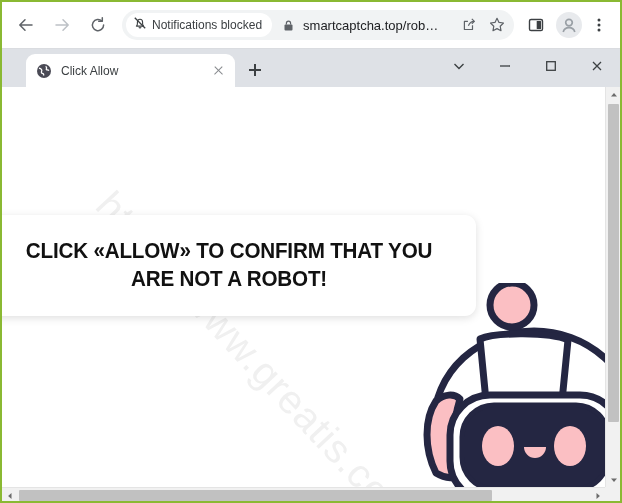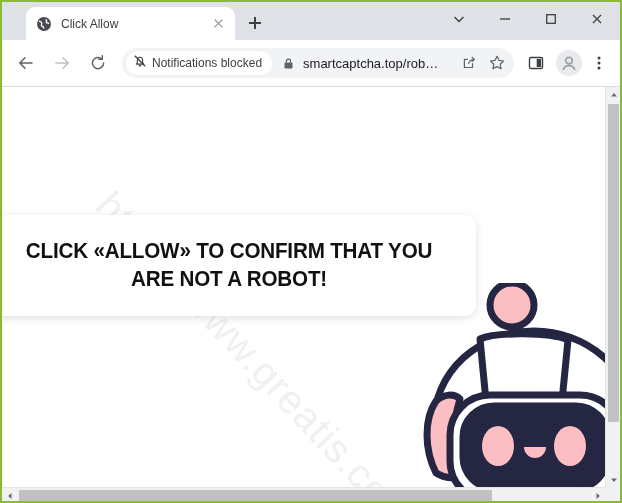--- a/index.html
+++ b/index.html
@@ -145,20 +145,100 @@
   #corner {
     position: absolute; right: 0; bottom: 0; width: 15px; height: 15px;
     background: #f1f1f1;
   }
 </style>
 </head>
 <body>
 
 <div id="window">
 
+  <div id="toolbar">
+
+    <div class="navbtn">
+      <svg width="18" height="18" viewBox="0 0 18 18">
+        <path d="M15 9H3.5M8 3.8L2.8 9l5.2 5.2" fill="none" stroke="#5f6368" stroke-width="1.5" stroke-linecap="round" stroke-linejoin="round"></path>
+      </svg>
+    </div>
+    <div class="navbtn">
+      <svg width="18" height="18" viewBox="0 0 18 18">
+        <path d="M3 9h11.5M10 3.8L15.2 9 10 14.2" fill="none" stroke="#bdc1c6" stroke-width="1.5" stroke-linecap="round" stroke-linejoin="round"></path>
+      </svg>
+    </div>
+    <div class="navbtn">
+      <svg width="18" height="18" viewBox="0 0 18 18">
+        <path d="M14.6 9a5.6 5.6 0 1 1-1.7-4" fill="none" stroke="#5f6368" stroke-width="1.5" stroke-linecap="round"></path>
+        <path d="M13.3 1.7v3.6h-3.6" fill="none" stroke="#5f6368" stroke-width="1.5" stroke-linecap="round" stroke-linejoin="round"></path>
+      </svg>
+    </div>
+
+    <div id="omnibox">
+
+      <div class="notif-chip">
+        <span>
+          <svg width="14" height="14" viewBox="0 0 14 14">
+            <path d="M3.4 10.1h7.2c-.7-.7-1-1.3-1-2.4V6.3c0-1.7-1.2-3-2.6-3s-2.6 1.3-2.6 3v1.4c0 1.1-.3 1.7-1 2.4z" fill="none" stroke="#3c4043" stroke-width="1.1" stroke-linejoin="round"></path>
+            <path d="M5.9 11.2a1.2 1.2 0 0 0 2.2 0" fill="none" stroke="#3c4043" stroke-width="1.1"></path>
+            <path d="M1.8 1.8l10.4 10.4" stroke="#3c4043" stroke-width="1.3"></path>
+          </svg>
+        </span>
+        <span class="lbl">Notifications blocked</span>
+      </div>
+
+      <span class="lockwrap">
+        <svg width="13" height="13" viewBox="0 0 13 13">
+          <rect x="2.5" y="5.6" width="8" height="6" rx="1" fill="#5f6368"></rect>
+          <path d="M4.4 5.6V4.2a2.1 2.1 0 0 1 4.2 0v1.4" fill="none" stroke="#5f6368" stroke-width="1.2"></path>
+        </svg>
+      </span>
+
+      <span id="url">smartcaptcha.top/rob…</span>
+
+      <span class="omni-icons">
+        <span class="omni-icon">
+          <svg width="16" height="16" viewBox="0 0 16 16">
+            <path d="M11.5 8.2v4.3H3.4V4.4h3.5" fill="none" stroke="#5f6368" stroke-width="1.2" stroke-linejoin="round"></path>
+            <path d="M7.4 8.8c1.2-3 3.4-4.3 5.7-4.4" fill="none" stroke="#5f6368" stroke-width="1.2"></path>
+            <path d="M10.8 1.9l2.6 2.5-2.6 2.4" fill="none" stroke="#5f6368" stroke-width="1.2" stroke-linejoin="round"></path>
+          </svg>
+        </span>
+        <span class="omni-icon">
+          <svg width="17" height="17" viewBox="0 0 17 17">
+            <path d="M8.5 1.8l2 4.1 4.5.6-3.3 3.2.8 4.5-4-2.1-4 2.1.8-4.5L2 6.5l4.5-.6z" fill="none" stroke="#5f6368" stroke-width="1.2" stroke-linejoin="round"></path>
+          </svg>
+        </span>
+      </span>
+    </div>
+
+    <div class="tb-icon">
+      <svg width="17" height="17" viewBox="0 0 17 17">
+        <rect x="2" y="3" width="13" height="11" rx="1.6" fill="none" stroke="#3c4043" stroke-width="1.4"></rect>
+        <rect x="9.2" y="4.4" width="4.4" height="8.2" rx=".6" fill="#3c4043"></rect>
+      </svg>
+    </div>
+
+    <div class="avatar">
+      <svg width="20" height="20" viewBox="0 0 20 20">
+        <circle cx="10" cy="7.6" r="3.3" fill="none" stroke="#9aa0a6" stroke-width="1.7"></circle>
+        <path d="M4.2 17c.8-3 3-4.4 5.8-4.4s5 1.4 5.8 4.4" fill="none" stroke="#9aa0a6" stroke-width="1.7"></path>
+      </svg>
+    </div>
+
+    <div class="tb-icon">
+      <svg width="16" height="16" viewBox="0 0 16 16">
+        <circle cx="8" cy="3" r="1.5" fill="#3c4043"></circle>
+        <circle cx="8" cy="8" r="1.5" fill="#3c4043"></circle>
+        <circle cx="8" cy="13" r="1.5" fill="#3c4043"></circle>
+      </svg>
+    </div>
+  </div>
+
   <div id="tabstrip">
 
     <div class="tab">
       <span class="favicon">
         <svg width="16" height="16" viewBox="0 0 16 16">
           <circle cx="8" cy="8" r="7" fill="#4a4a55"></circle>
           <path d="M3 5.2c2.2.6 3.4 1.6 2.6 3.1-.7 1.3.3 2.3 1.3 2.4.8.1 1 1 .6 1.9" fill="none" stroke="#ffffff" stroke-width="1.3"></path>
           <path d="M9.6 3.4c.9.6 1.3 1.5.8 2.2-.5.7.2 1.3 1 1.2.6 0 1.2.3 1.4.9" fill="none" stroke="#ffffff" stroke-width="1.3"></path>
         </svg>
       </span>
@@ -185,100 +265,20 @@
         </svg>
       </div>
       <div class="wc">
         <svg width="14" height="14" viewBox="0 0 14 14">
           <path d="M3 3l8 8M11 3l-8 8" stroke="#3c4043" stroke-width="1.3"></path>
         </svg>
       </div>
     </div>
   </div>
 
-  <div id="toolbar">
-
-    <div class="navbtn">
-      <svg width="18" height="18" viewBox="0 0 18 18">
-        <path d="M15 9H3.5M8 3.8L2.8 9l5.2 5.2" fill="none" stroke="#5f6368" stroke-width="1.5" stroke-linecap="round" stroke-linejoin="round"></path>
-      </svg>
-    </div>
-    <div class="navbtn">
-      <svg width="18" height="18" viewBox="0 0 18 18">
-        <path d="M3 9h11.5M10 3.8L15.2 9 10 14.2" fill="none" stroke="#bdc1c6" stroke-width="1.5" stroke-linecap="round" stroke-linejoin="round"></path>
-      </svg>
-    </div>
-    <div class="navbtn">
-      <svg width="18" height="18" viewBox="0 0 18 18">
-        <path d="M14.6 9a5.6 5.6 0 1 1-1.7-4" fill="none" stroke="#5f6368" stroke-width="1.5" stroke-linecap="round"></path>
-        <path d="M13.3 1.7v3.6h-3.6" fill="none" stroke="#5f6368" stroke-width="1.5" stroke-linecap="round" stroke-linejoin="round"></path>
-      </svg>
-    </div>
-
-    <div id="omnibox">
-
-      <div class="notif-chip">
-        <span>
-          <svg width="14" height="14" viewBox="0 0 14 14">
-            <path d="M3.4 10.1h7.2c-.7-.7-1-1.3-1-2.4V6.3c0-1.7-1.2-3-2.6-3s-2.6 1.3-2.6 3v1.4c0 1.1-.3 1.7-1 2.4z" fill="none" stroke="#3c4043" stroke-width="1.1" stroke-linejoin="round"></path>
-            <path d="M5.9 11.2a1.2 1.2 0 0 0 2.2 0" fill="none" stroke="#3c4043" stroke-width="1.1"></path>
-            <path d="M1.8 1.8l10.4 10.4" stroke="#3c4043" stroke-width="1.3"></path>
-          </svg>
-        </span>
-        <span class="lbl">Notifications blocked</span>
-      </div>
-
-      <span class="lockwrap">
-        <svg width="13" height="13" viewBox="0 0 13 13">
-          <rect x="2.5" y="5.6" width="8" height="6" rx="1" fill="#5f6368"></rect>
-          <path d="M4.4 5.6V4.2a2.1 2.1 0 0 1 4.2 0v1.4" fill="none" stroke="#5f6368" stroke-width="1.2"></path>
-        </svg>
-      </span>
-
-      <span id="url">smartcaptcha.top/rob…</span>
-
-      <span class="omni-icons">
-        <span class="omni-icon">
-          <svg width="16" height="16" viewBox="0 0 16 16">
-            <path d="M11.5 8.2v4.3H3.4V4.4h3.5" fill="none" stroke="#5f6368" stroke-width="1.2" stroke-linejoin="round"></path>
-            <path d="M7.4 8.8c1.2-3 3.4-4.3 5.7-4.4" fill="none" stroke="#5f6368" stroke-width="1.2"></path>
-            <path d="M10.8 1.9l2.6 2.5-2.6 2.4" fill="none" stroke="#5f6368" stroke-width="1.2" stroke-linejoin="round"></path>
-          </svg>
-        </span>
-        <span class="omni-icon">
-          <svg width="17" height="17" viewBox="0 0 17 17">
-            <path d="M8.5 1.8l2 4.1 4.5.6-3.3 3.2.8 4.5-4-2.1-4 2.1.8-4.5L2 6.5l4.5-.6z" fill="none" stroke="#5f6368" stroke-width="1.2" stroke-linejoin="round"></path>
-          </svg>
-        </span>
-      </span>
-    </div>
-
-    <div class="tb-icon">
-      <svg width="17" height="17" viewBox="0 0 17 17">
-        <rect x="2" y="3" width="13" height="11" rx="1.6" fill="none" stroke="#3c4043" stroke-width="1.4"></rect>
-        <rect x="9.2" y="4.4" width="4.4" height="8.2" rx=".6" fill="#3c4043"></rect>
-      </svg>
-    </div>
-
-    <div class="avatar">
-      <svg width="20" height="20" viewBox="0 0 20 20">
-        <circle cx="10" cy="7.6" r="3.3" fill="none" stroke="#9aa0a6" stroke-width="1.7"></circle>
-        <path d="M4.2 17c.8-3 3-4.4 5.8-4.4s5 1.4 5.8 4.4" fill="none" stroke="#9aa0a6" stroke-width="1.7"></path>
-      </svg>
-    </div>
-
-    <div class="tb-icon">
-      <svg width="16" height="16" viewBox="0 0 16 16">
-        <circle cx="8" cy="3" r="1.5" fill="#3c4043"></circle>
-        <circle cx="8" cy="8" r="1.5" fill="#3c4043"></circle>
-        <circle cx="8" cy="13" r="1.5" fill="#3c4043"></circle>
-      </svg>
-    </div>
-  </div>
-
   <div id="viewport">
 
     <div id="page">
 
       <div id="watermark">https://www.greatis.com</div>
 
       <div id="tail"></div>
 
       <div id="bubble">
         <div id="bubble-text">CLICK «ALLOW» TO CONFIRM THAT YOU ARE NOT A ROBOT!</div>

